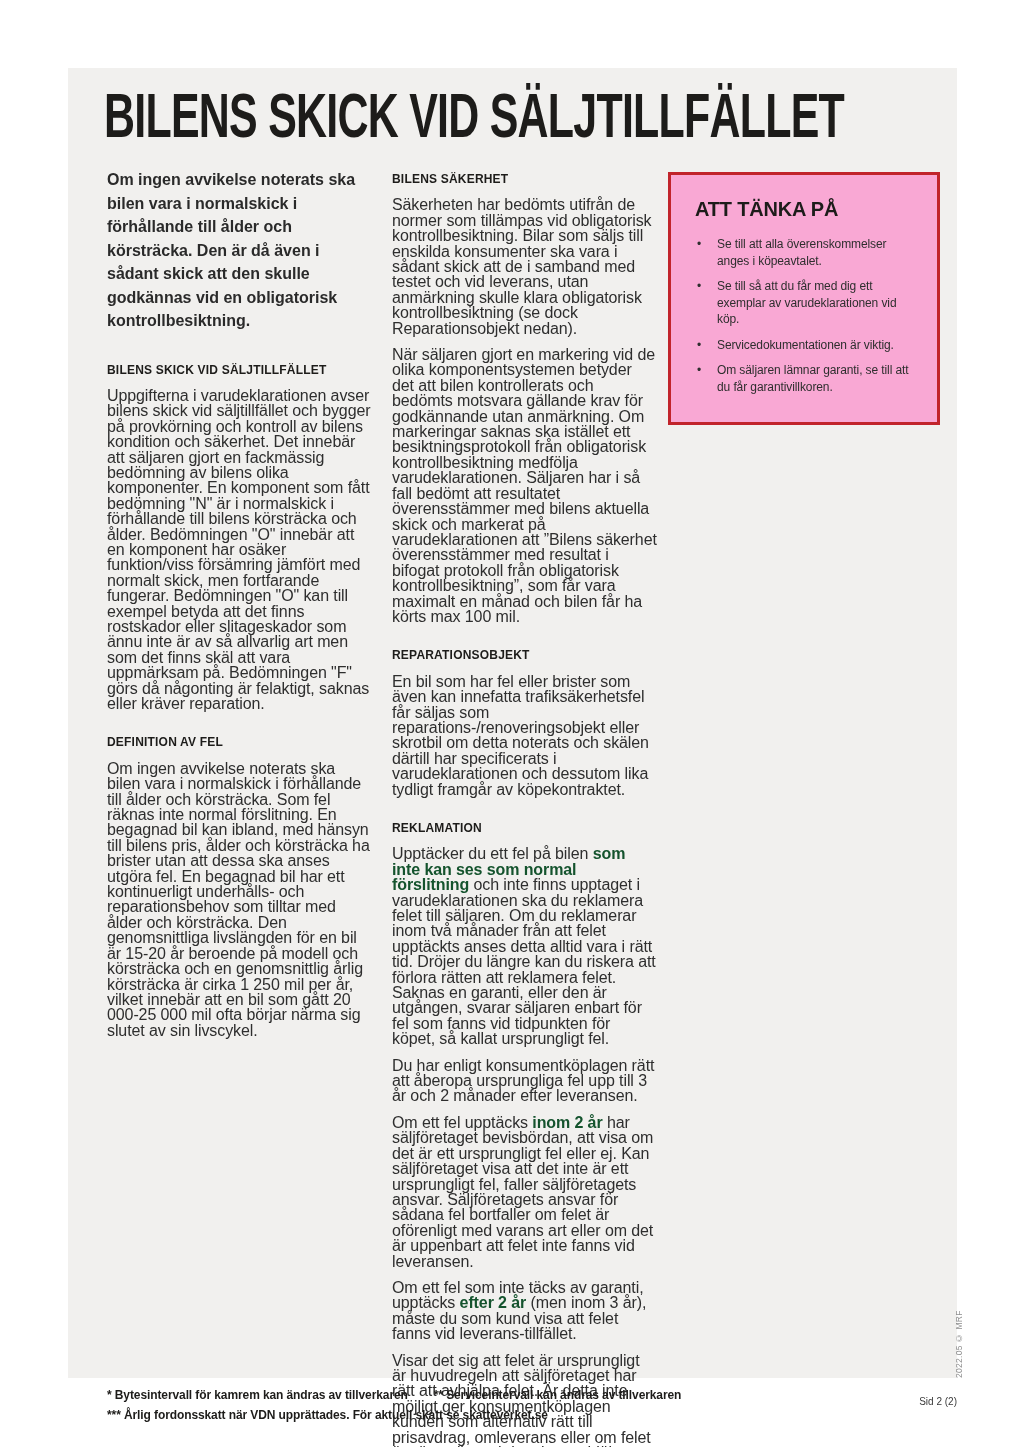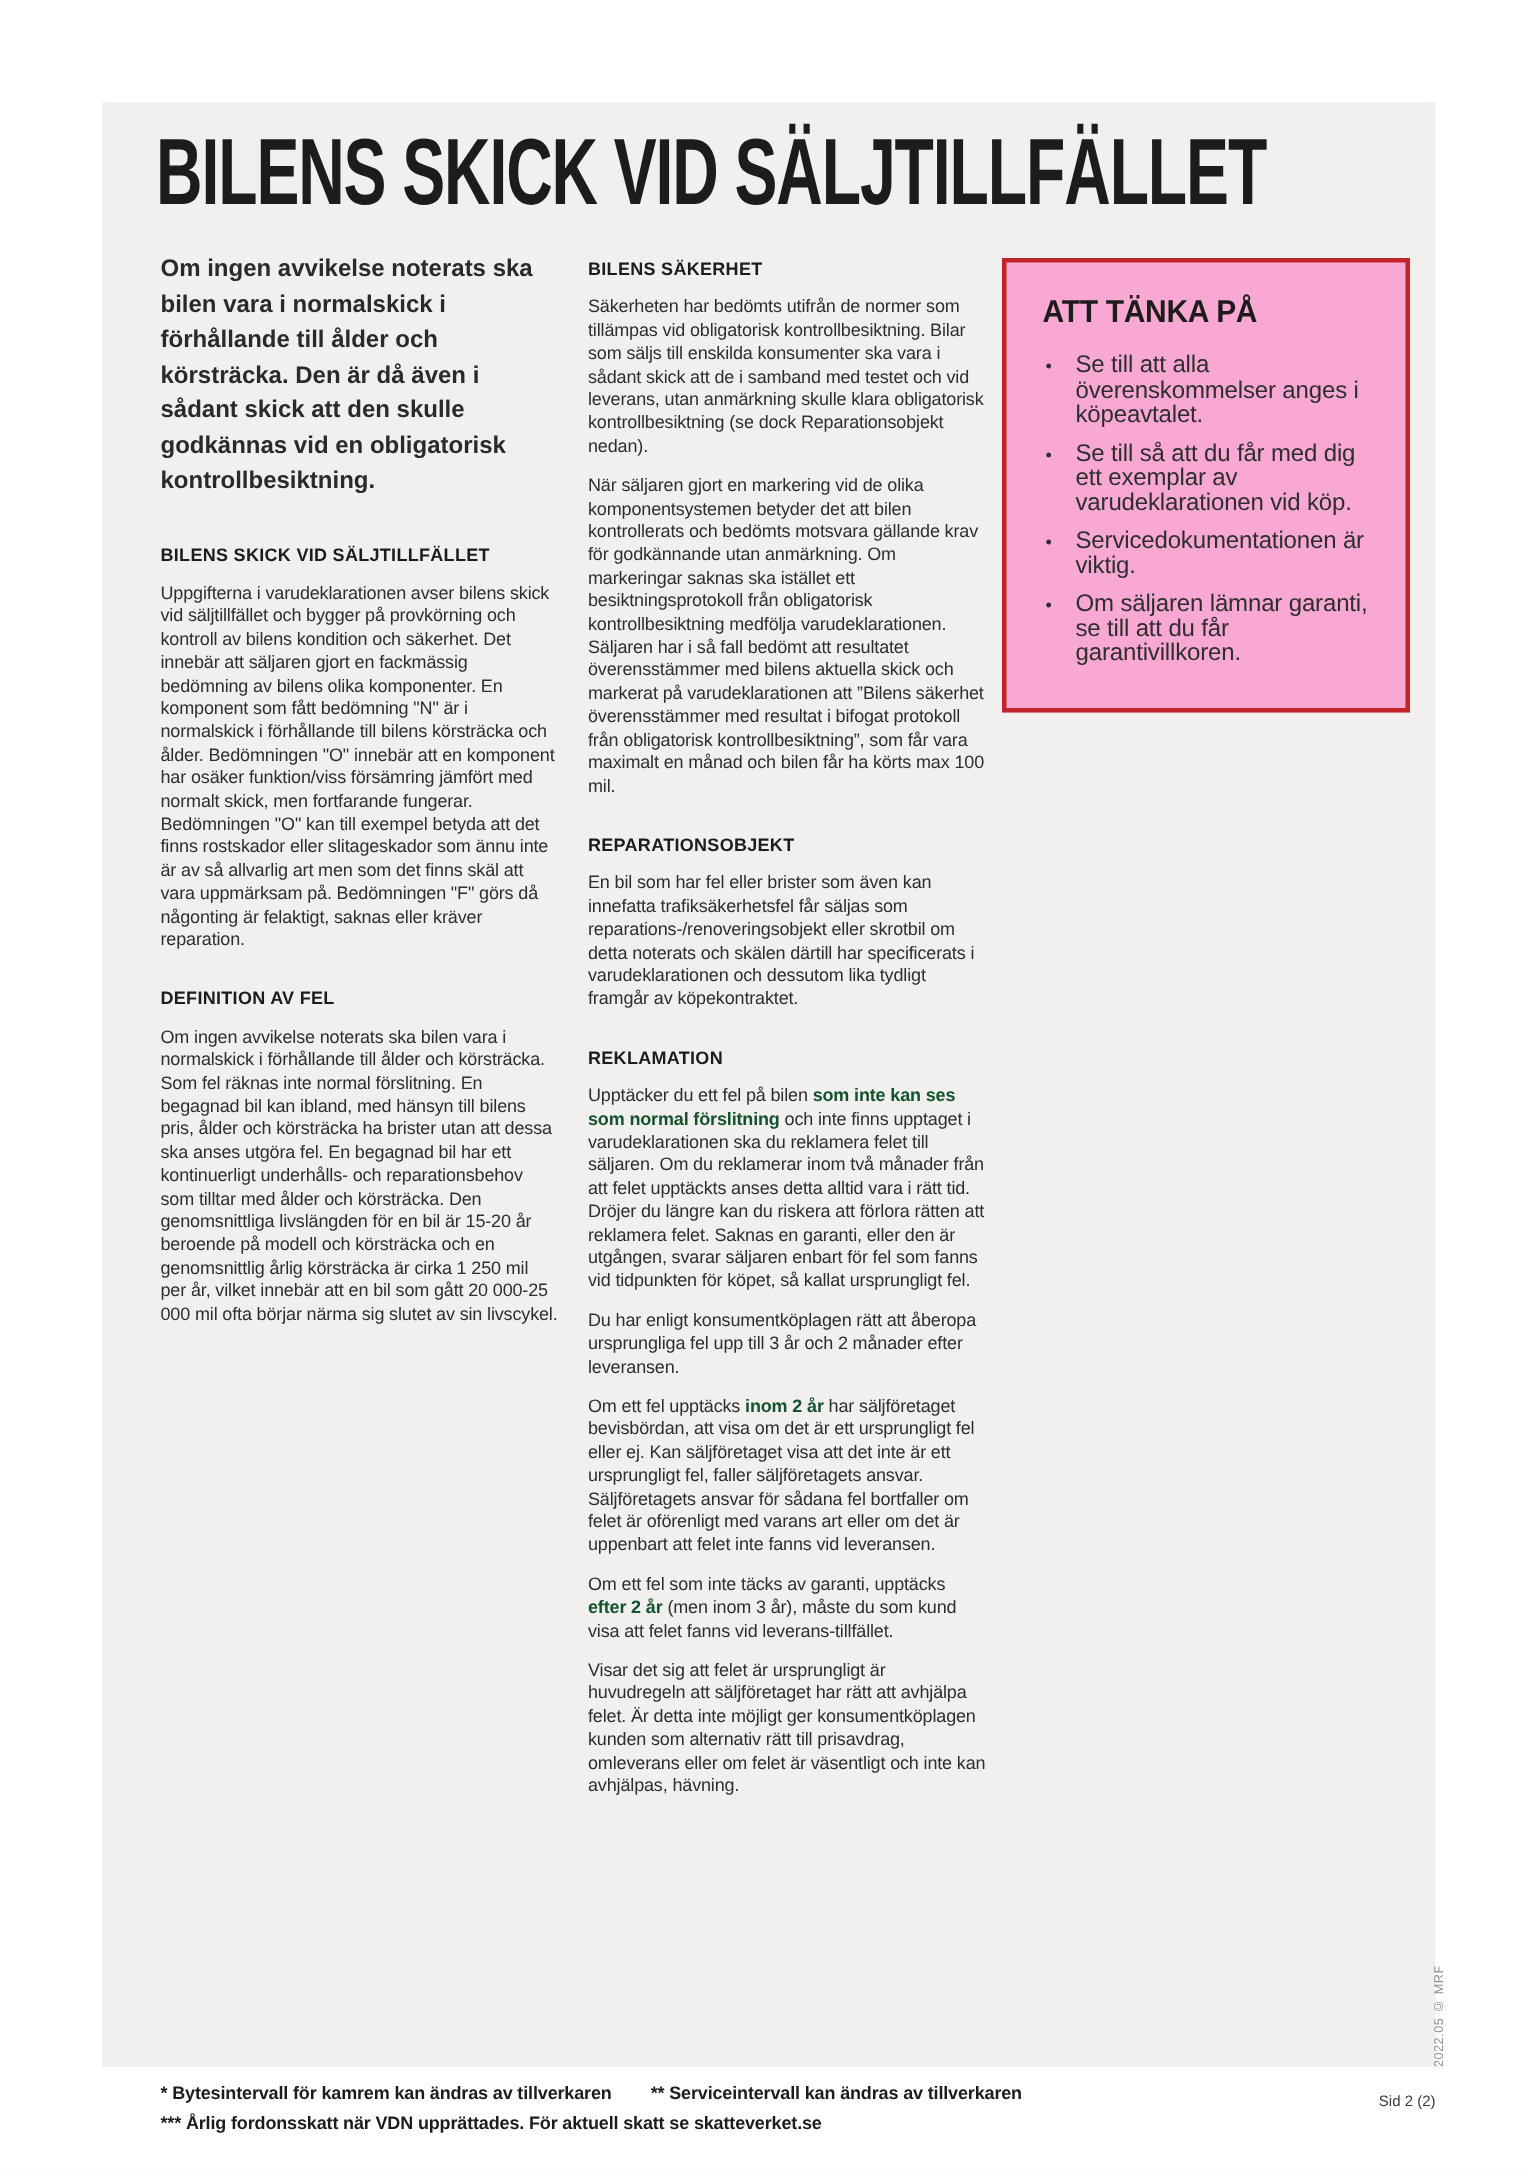--- a/index.html
+++ b/index.html
@@ -24,39 +24,39 @@
   .intro{
     font-size:16px;line-height:23.5px;font-weight:700;color:#2a2a2a;
     margin:0 0 30px 0;
   }
   h3.sec{
     font-size:12px;font-weight:700;color:#1d1c1a;letter-spacing:.2px;
     margin:24px 0 11px 0;line-height:1.2;
   }
   h3.sec.first{margin-top:4px;}
   p.body{
-    font-size:12px;line-height:15.4px;color:#2e2e2e;margin:0 0 11px 0;
+    font-size:16px;line-height:15.4px;color:#2e2e2e;margin:0 0 11px 0;
     letter-spacing:-0.1px;
   }
   p.body b{font-weight:700;color:#14532d;}
   .thinkbox{
     position:absolute;left:668px;top:172px;width:272px;min-height:211px;
     box-sizing:border-box;border:3px solid #c1242b;background:#f9a8d4;
     padding:22px 24px 18px 24px;
   }
   .thinkbox h2{
     font-size:20px;font-weight:700;color:#1d1c1a;margin:0 0 16px 0;
     letter-spacing:-0.2px;transform:scaleY(1.05);transform-origin:left top;
   }
   .tb-item{display:flex;margin:0 0 9px 0;}
   .tb-bullet{
     flex:0 0 20px;font-size:12px;line-height:16.5px;color:#2e2e2e;
     padding-left:2px;
   }
-  .tb-text{flex:1;font-size:16px;line-height:16.5px;color:#2e2e2e;letter-spacing:-0.1px;}
+  .tb-text{flex:1;font-size:12px;line-height:16.5px;color:#2e2e2e;letter-spacing:-0.1px;}
   .credit{
     position:absolute;left:954px;top:1286px;height:92px;
     writing-mode:vertical-rl;transform:rotate(180deg);
     font-size:8.5px;color:#8f8f8f;letter-spacing:.3px;white-space:nowrap;
   }
   .footer{
     position:absolute;left:107px;top:1385px;width:750px;
     font-size:12px;font-weight:700;color:#1d1c1a;line-height:20px;
     letter-spacing:-0.1px;
   }

